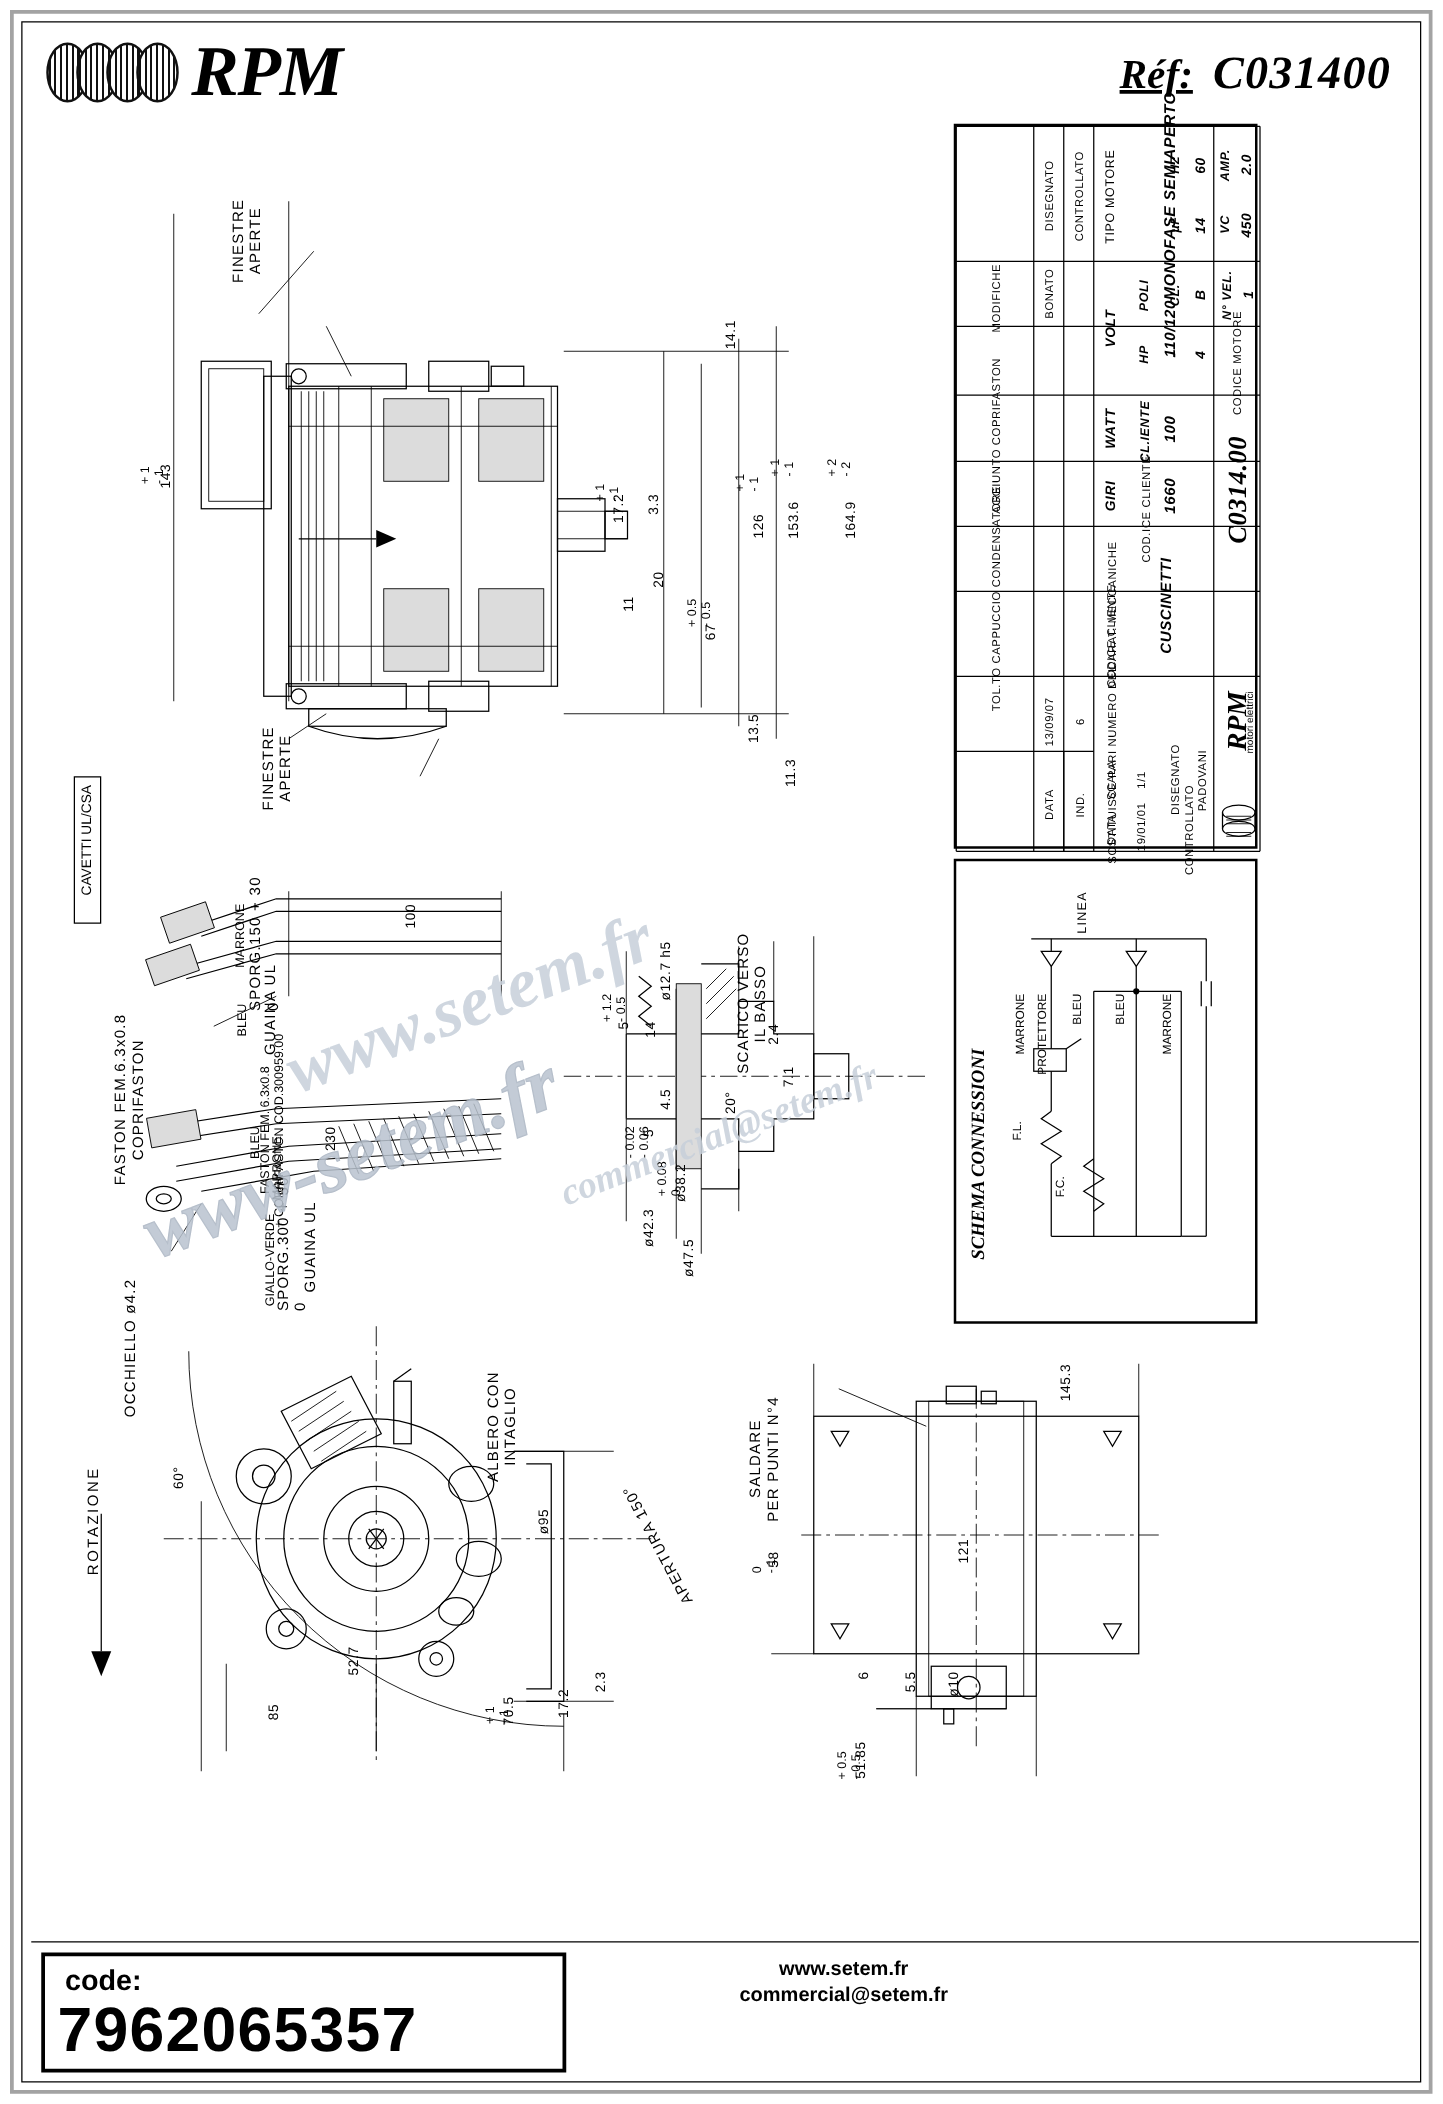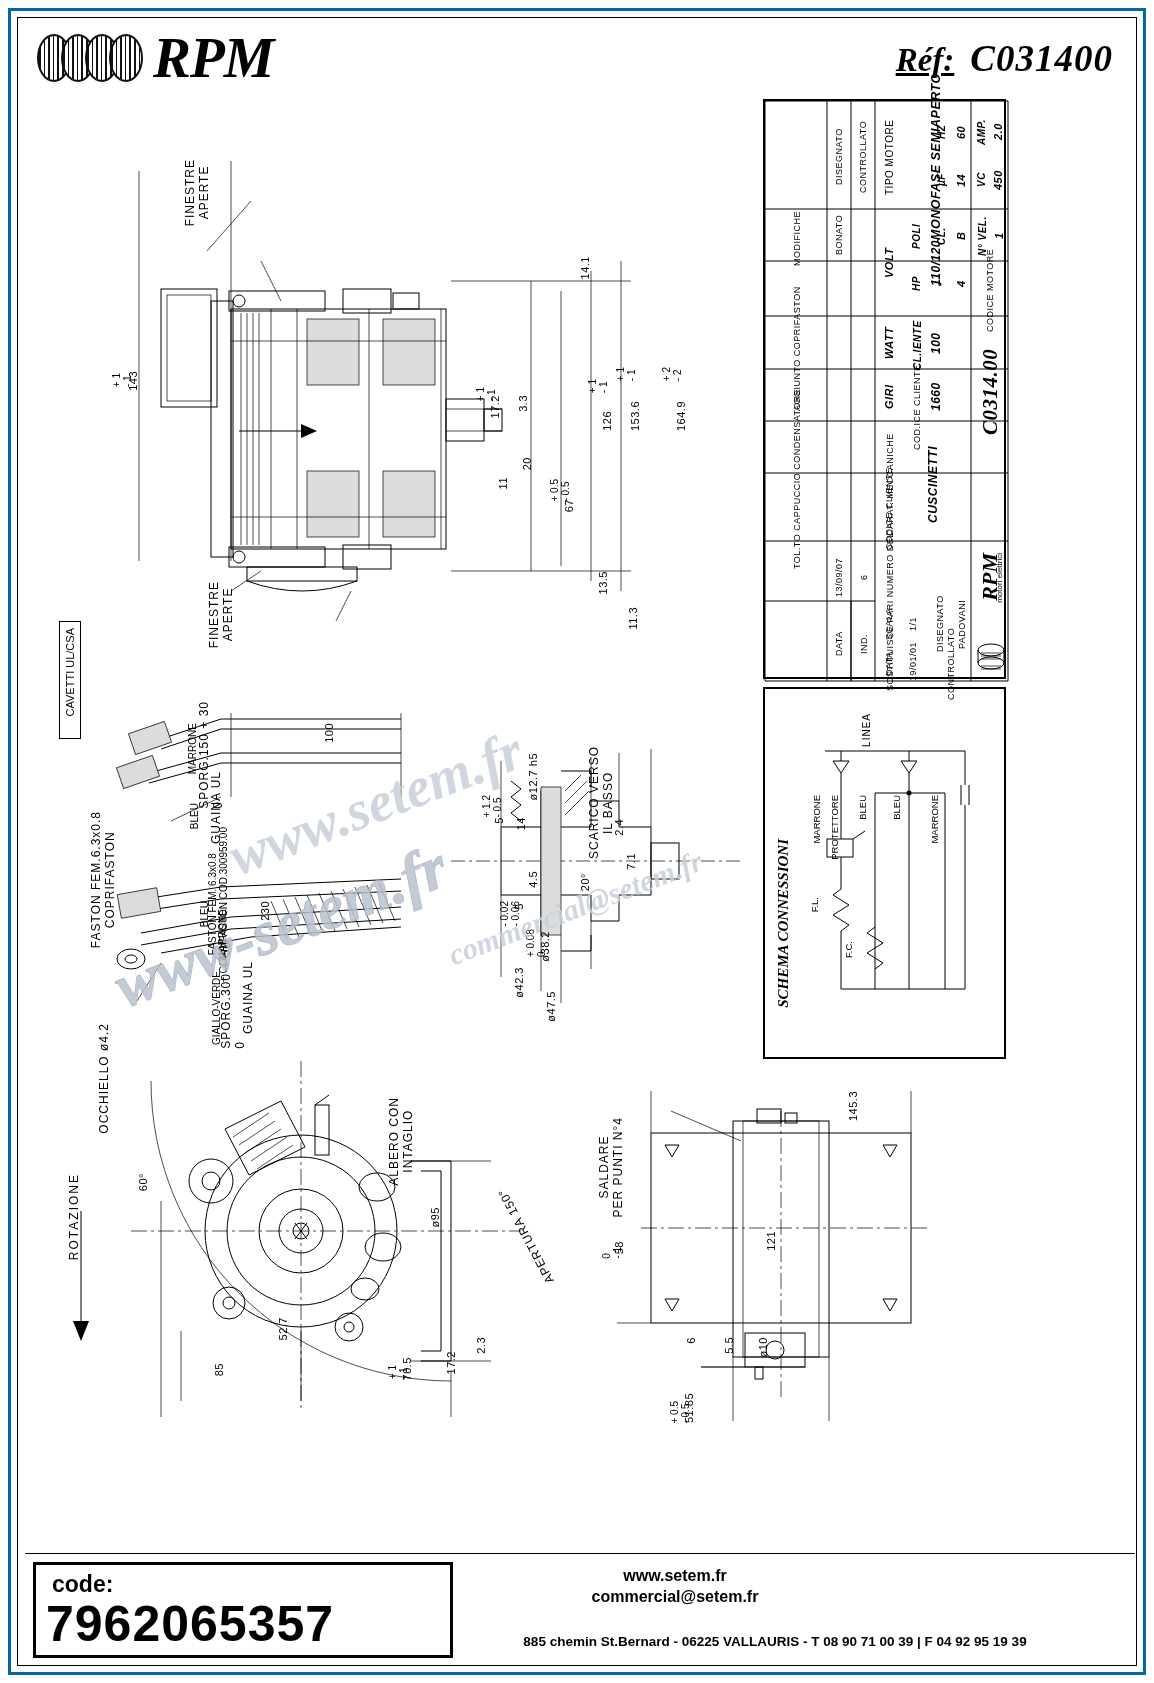--- a/index.html
+++ b/index.html
@@ -14,21 +14,21 @@
     color: #000;
     position: relative;
     overflow: hidden;
   }
   .sheet {
     position: absolute;
     left: 8px;
     top: 8px;
     width: 1138px;
     height: 1667px;
-    border: 3px solid #0369a1;
+    border: 3px solid #a3a3a3;
     box-sizing: border-box;
   }
   .inner-frame {
     position: absolute;
     left: 6px;
     top: 6px;
     right: 6px;
     bottom: 6px;
     border: 1px solid #000;
     box-sizing: border-box;
@@ -760,17 +760,16 @@
 
   <div class="footer">
     <div class="code-box">
       <div class="code-label">code:</div>
       <div class="code-value">7962065357</div>
     </div>
     <div class="contact">
       <div>www.setem.fr</div>
       <div>commercial@setem.fr</div>
     </div>
-    <div class="address">885 chemin St.Bernard  -  06225 VALLAURIS  -  T 08 90 71 00 39  |  F 04 92 95 19 39</div>
   </div>
 
   <div class="ln hl" style="left:14px; right:14px; bottom:118px; width:1110px;"></div>
 </div>
 
 </body></html>

